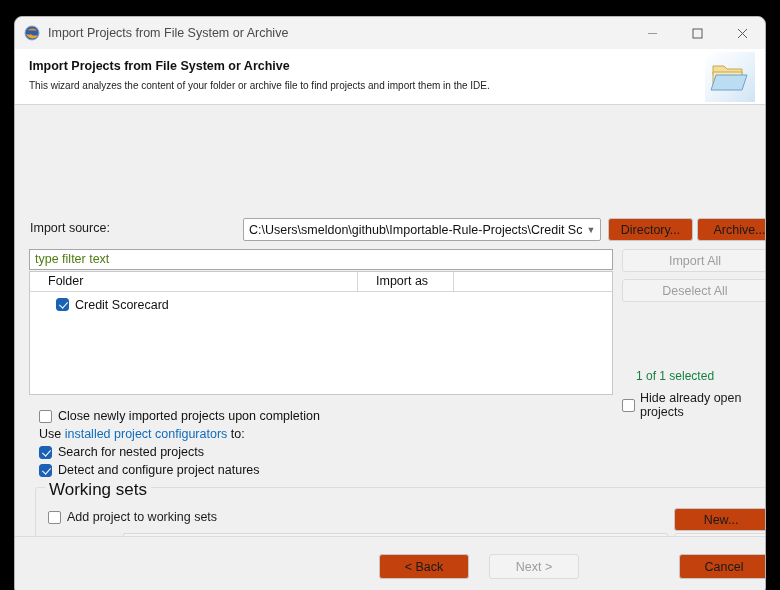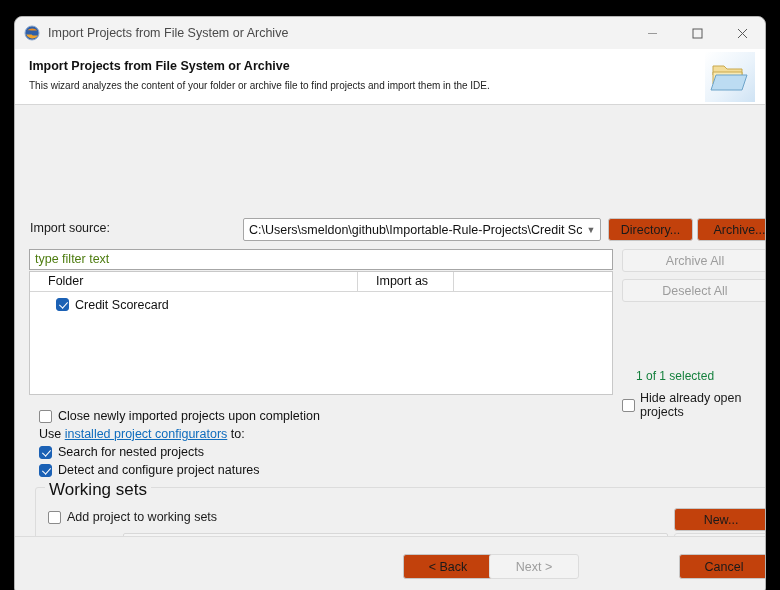--- a/index.html
+++ b/index.html
@@ -252,21 +252,20 @@
 
   #configurators-line {
     position: absolute;
     left: 24px; top: 322px;
     font-size: 12.5px;
     color: #111;
     white-space: nowrap;
   }
   .link {
     color: #0f6cbd;
-    text-decoration: underline;
   }
 
   
   #ws-group {
     position: absolute;
     left: 20px; top: 382px;
     width: 733px; height: 68px;
     border: 1px solid #dcdcdc;
     border-radius: 3px;
     box-sizing: border-box;
@@ -320,21 +319,21 @@
     position: relative;
     border-bottom-left-radius: 7px;
     border-bottom-right-radius: 7px;
   }
   .fbtn {
     position: absolute;
     top: 17px;
     width: 90px;
     height: 25px;
   }
-  #btn-back   { left: 388px; text-align: center; }
+  #btn-back   { left: 364px; text-align: center; }
   #btn-next   { left: 474px; }
   #btn-finish {
     left: 568px;
     background: #dceefb;
     border: 1px solid #3b8ad0;
     border-radius: 3px;
   }
   #btn-cancel { left: 664px; }
 </style>
 </head>
@@ -411,21 +410,21 @@
         <div class="th" id="th-blank"></div>
       </div>
       <div id="tree-rows">
         <div class="tree-row">
           <span class="cb checked"></span>
           <span class="label">Credit Scorecard</span>
         </div>
       </div>
     </div>
 
-    <div id="btn-select-all" class="btn disabled">Archive All</div>
+    <div id="btn-select-all" class="btn disabled">Import All</div>
     <div id="btn-deselect-all" class="btn disabled">Deselect All</div>
     <div id="selected-count">1 of 1 selected</div>
     <div id="hide-open-row">
       <span class="cb"></span>
       <span class="label">Hide already open projects</span>
     </div>
 
     <div class="opt-row" id="opt-close">
       <span class="cb"></span>
       <span class="label">Close newly imported projects upon completion</span>

